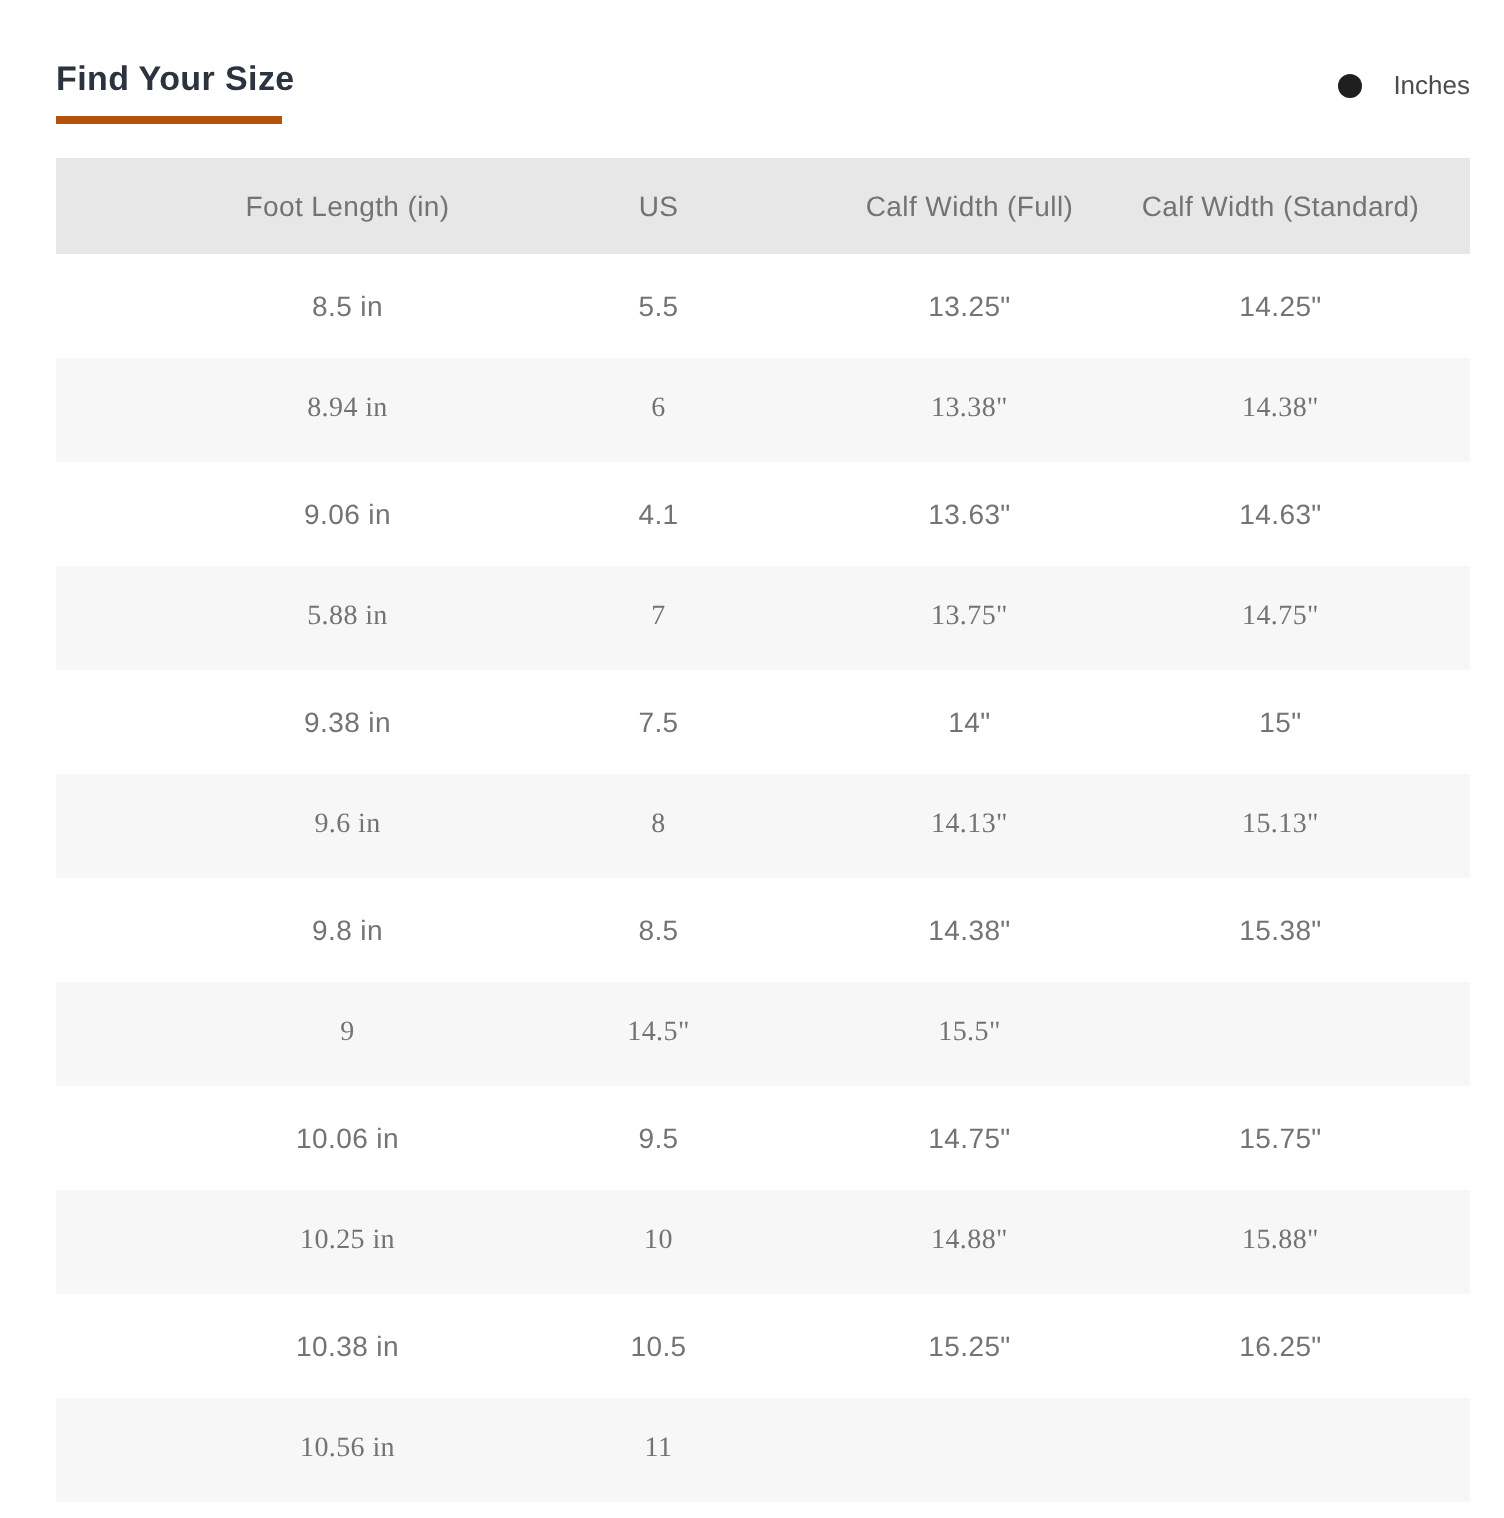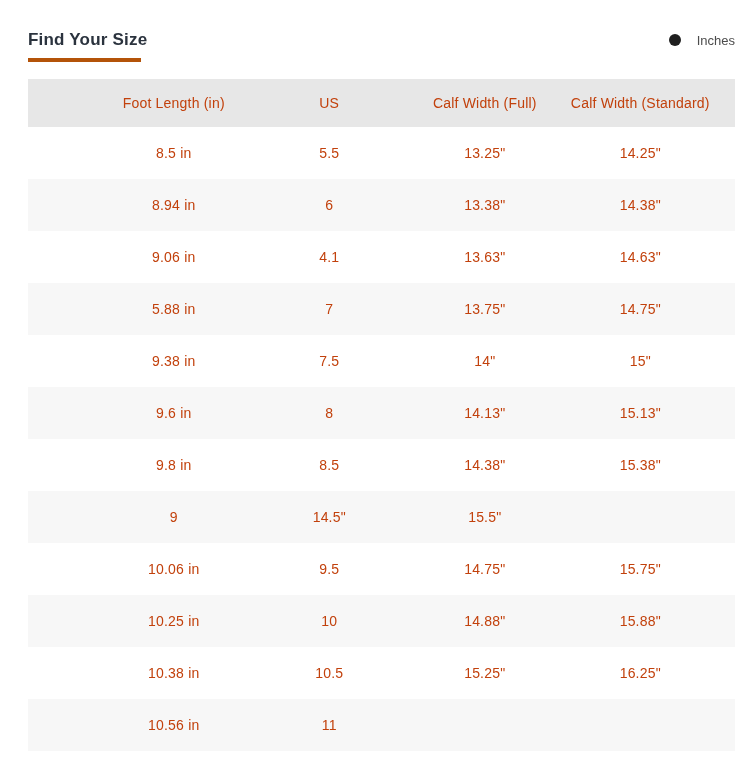--- a/index.html
+++ b/index.html
@@ -11,21 +11,21 @@
     width: 752px;
     height: 759px;
     overflow: hidden;
     font-family: "Liberation Sans", sans-serif;
   }
   .page {
     padding: 30px 17px 0 28px;
   }
   .header-row {
     display: flex;
-    align-items: center;
+    align-items: flex-end;
     justify-content: space-between;
     height: 20px;
   }
   .page-title {
     margin: 0;
     font-size: 17px;
     line-height: 20px;
     font-weight: 700;
     color: #2b333e;
     letter-spacing: 0.2px;
@@ -65,25 +65,26 @@
   .thead-row {
     height: 48px;
     background: #e7e7e7;
   }
   .body-row {
     height: 52px;
     background: #ffffff;
   }
   .body-row.alt {
     background: #f7f7f7;
+    font-family: Liberation Serif, serif;
   }
   .cell {
     text-align: center;
     font-size: 14px;
-    color: #c2410c;
+    color: #737373;
     letter-spacing: 0.2px;
     white-space: nowrap;
   }
 </style>
 </head>
 <body>
 
 <div class="page">
 
   <div class="header-row">

